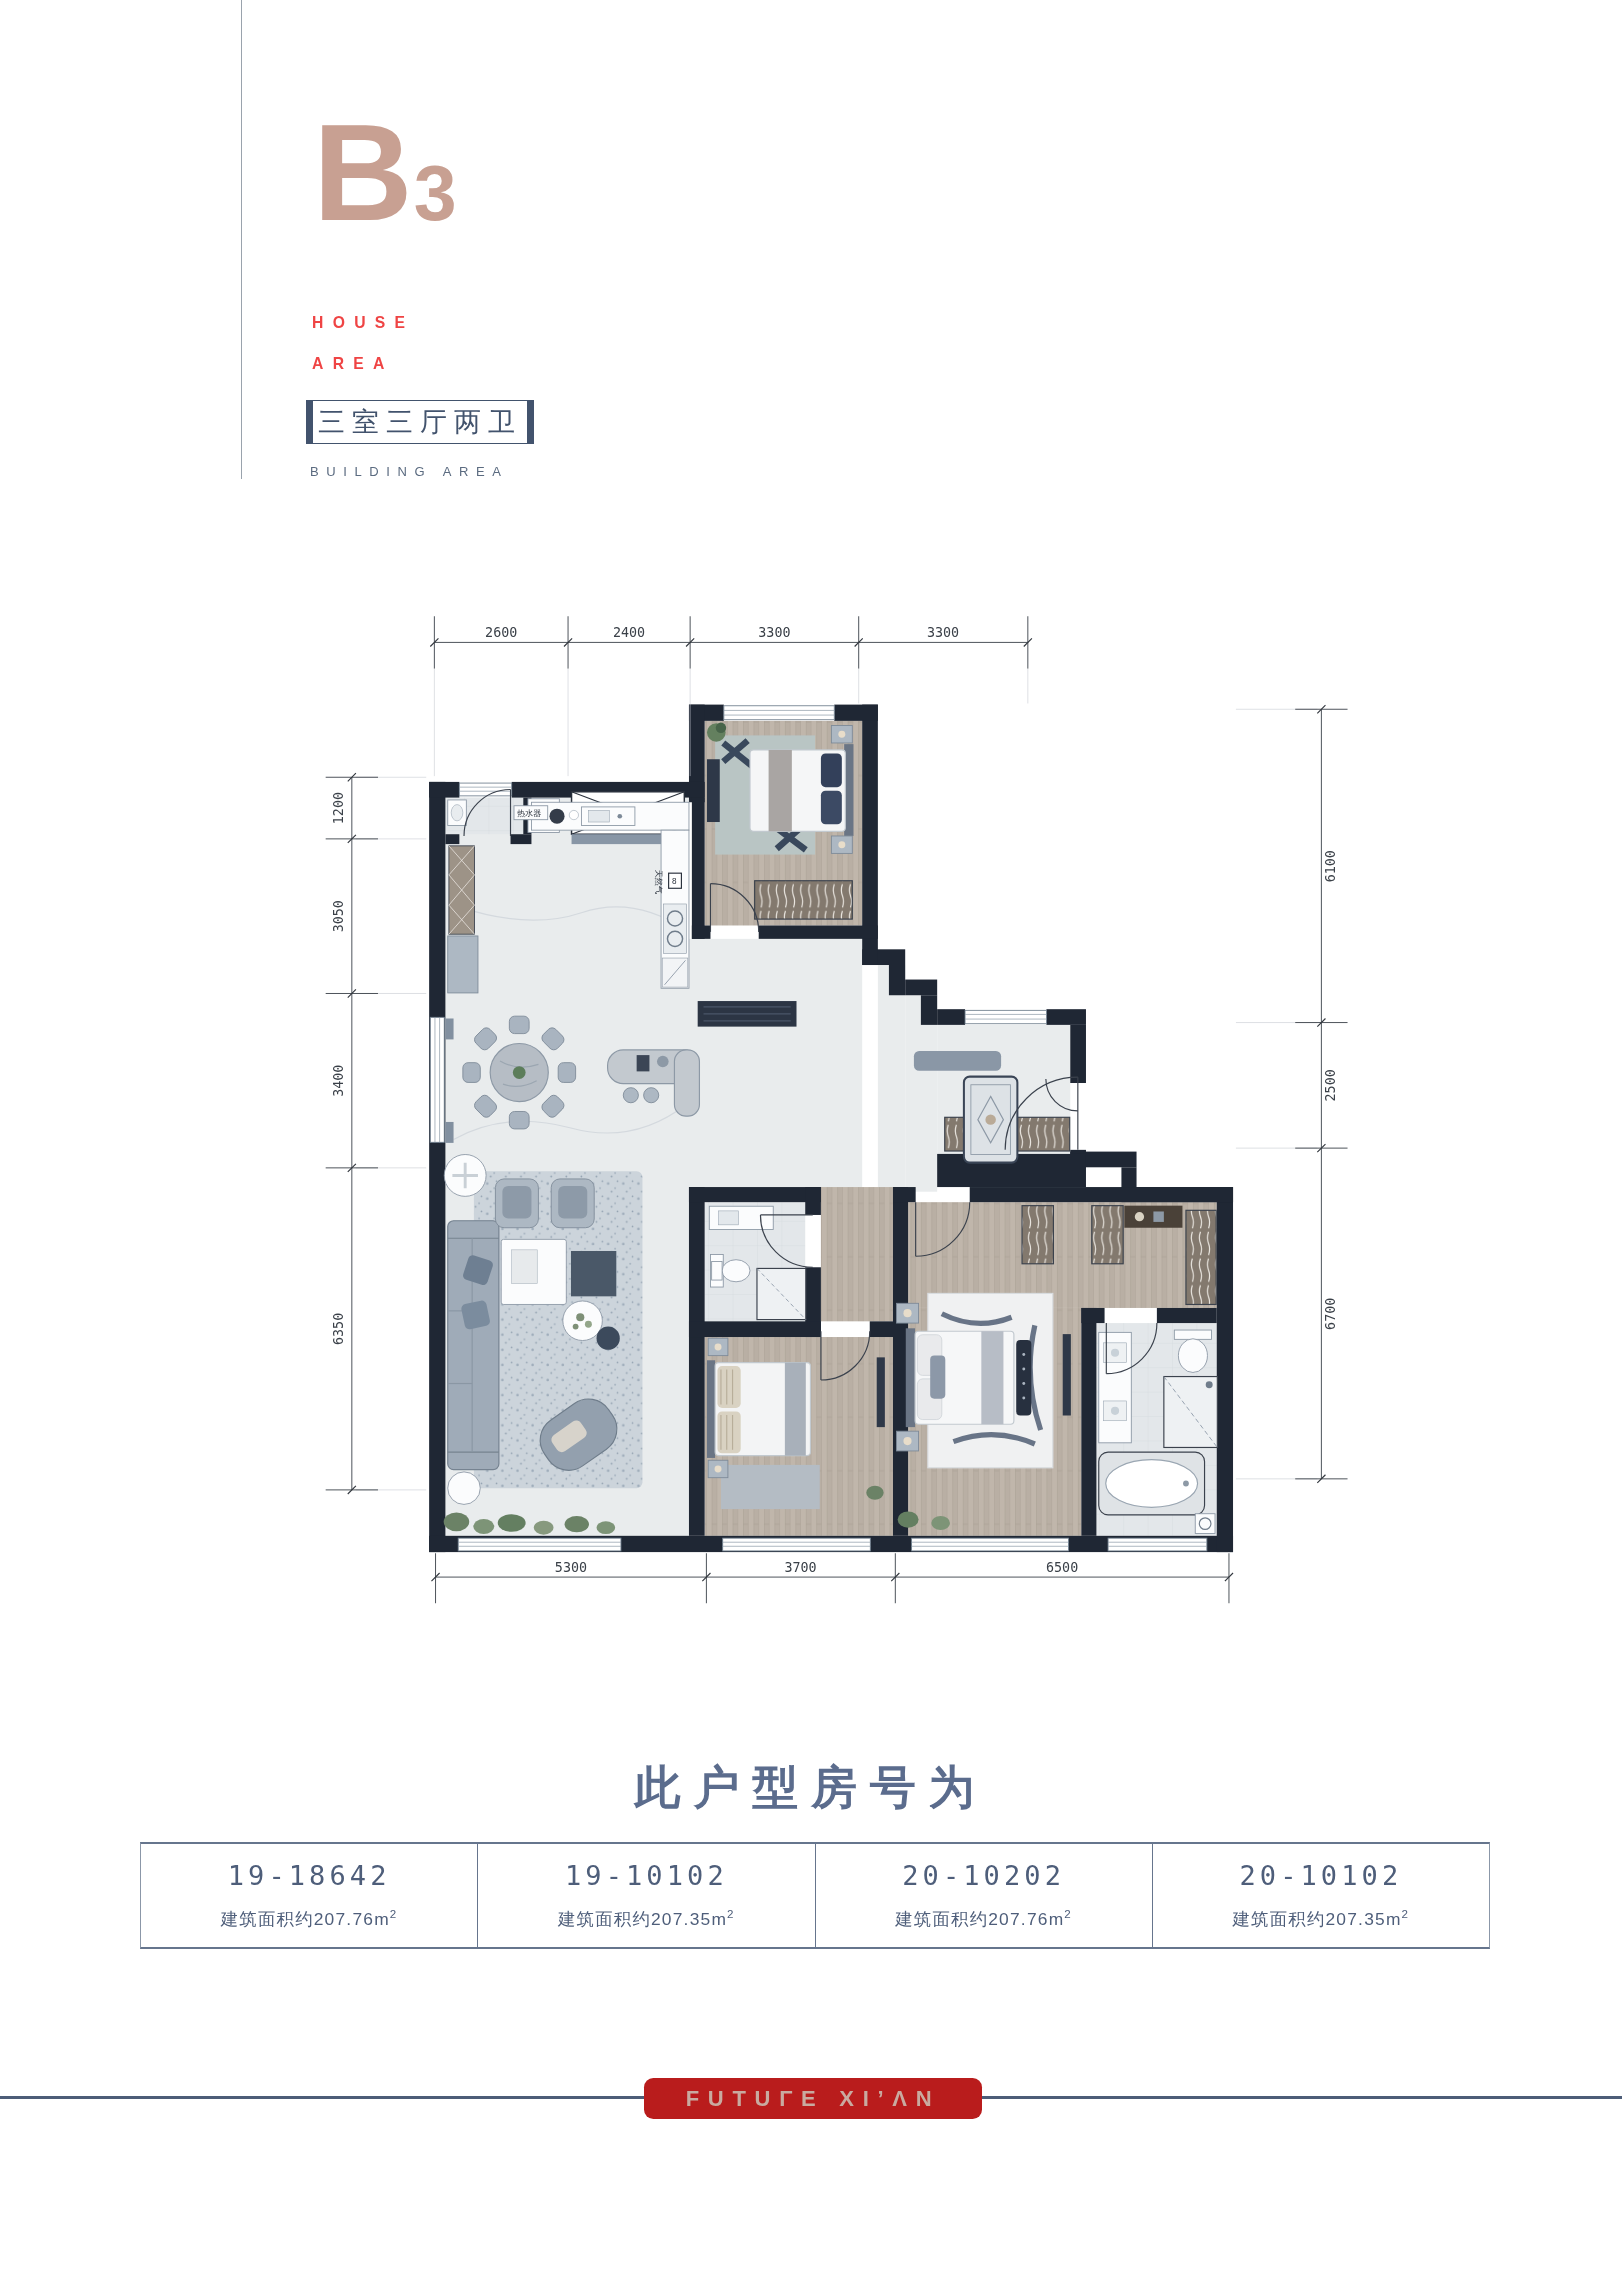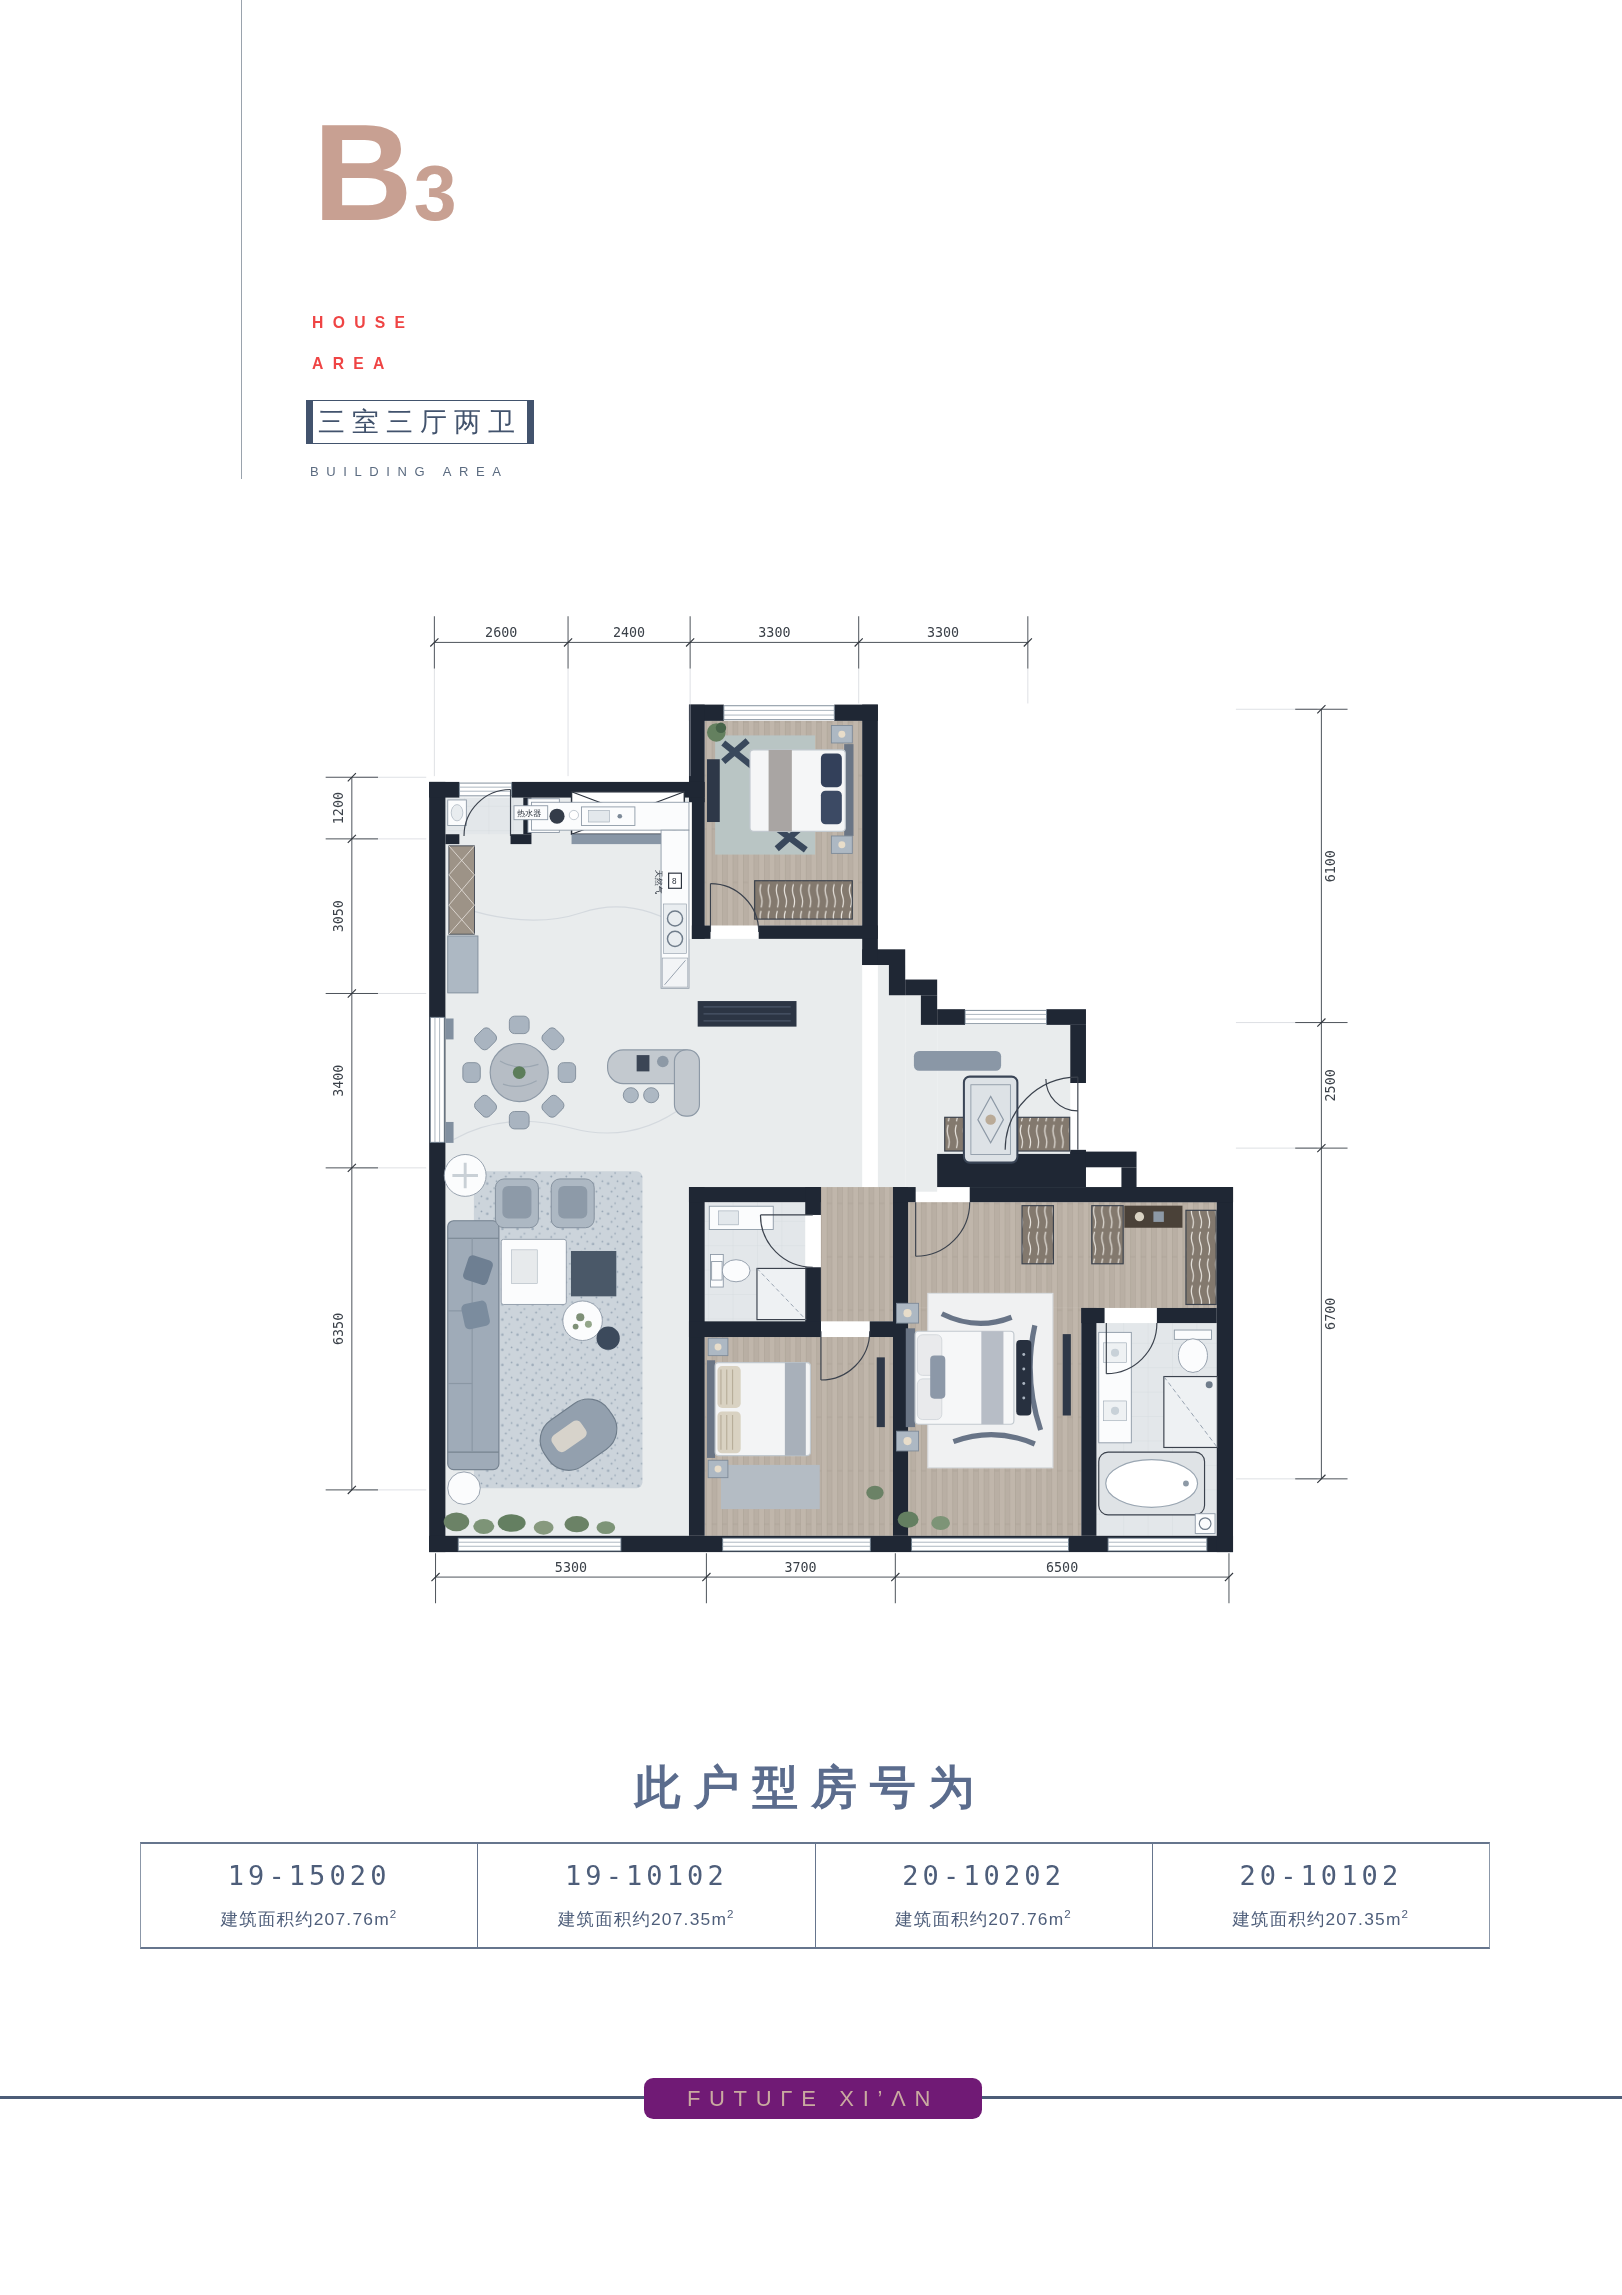--- a/index.html
+++ b/index.html
@@ -39,22 +39,22 @@
     border-top:2.9px solid #66758d;border-bottom:2.9px solid #66758d;
     border-left:1.2px solid #8b97a8;border-right:1.2px solid #8b97a8;box-sizing:border-box;}
   .room-cell{flex:1;display:flex;flex-direction:column;align-items:center;justify-content:center;
     border-right:1.2px solid #66758d;color:#4e5e7a;}
   .room-cell:last-child{border-right:none;}
   .room-no{font-size:27px;letter-spacing:4.1px;font-weight:500;font-family:"DejaVu Sans Mono", monospace;}
   .room-area{font-size:17.4px;margin-top:16px;letter-spacing:1.2px;}
   .room-area sup{font-size:11.6px;}
   
   .footer-line{left:0;top:2096px;width:1622px;height:2.9px;background:#4d5d78;}
-  .footer-badge{left:644px;top:2078px;width:338px;height:41px;background:#701a75;border-radius:9.3px;
-    display:flex;align-items:center;justify-content:center;color:#c9aaa0;font-size:22px;letter-spacing:8.7px;}
+  .footer-badge{left:644px;top:2078px;width:338px;height:41px;background:#b91c1c;border-radius:9.3px;
+    display:flex;align-items:center;justify-content:center;color:#c9aaa0;font-size:22px;letter-spacing:8.7px;font-weight:bold;}
 </style>
 </head>
 <body>
 
 <div class="abs left-rule"></div>
 <div class="abs unit-code"><span class="big">B</span><span class="small">3</span></div>
 <div class="abs house-type">
   <div>HOUSE</div>
   <div>AREA</div>
 </div>
@@ -485,21 +485,21 @@
     <text class="dimt" transform="rotate(-90 2296 1867)" x="2296" y="1867" text-anchor="middle">2500</text>
     <text class="dimt" transform="rotate(-90 2296 2260)" x="2296" y="2260" text-anchor="middle">6700</text>
   </g>
 </svg>
 </div>
 
 <div class="abs section-title">此户型房号为</div>
 
 <div class="abs room-table">
   <div class="room-cell">
-    <div class="room-no">19-15020</div>
+    <div class="room-no">19-18642</div>
     <div class="room-area"><span>建筑面积约207.76m</span><sup>2</sup></div>
   </div>
   <div class="room-cell">
     <div class="room-no">19-10102</div>
     <div class="room-area"><span>建筑面积约207.35m</span><sup>2</sup></div>
   </div>
   <div class="room-cell">
     <div class="room-no">20-10202</div>
     <div class="room-area"><span>建筑面积约207.76m</span><sup>2</sup></div>
   </div>

